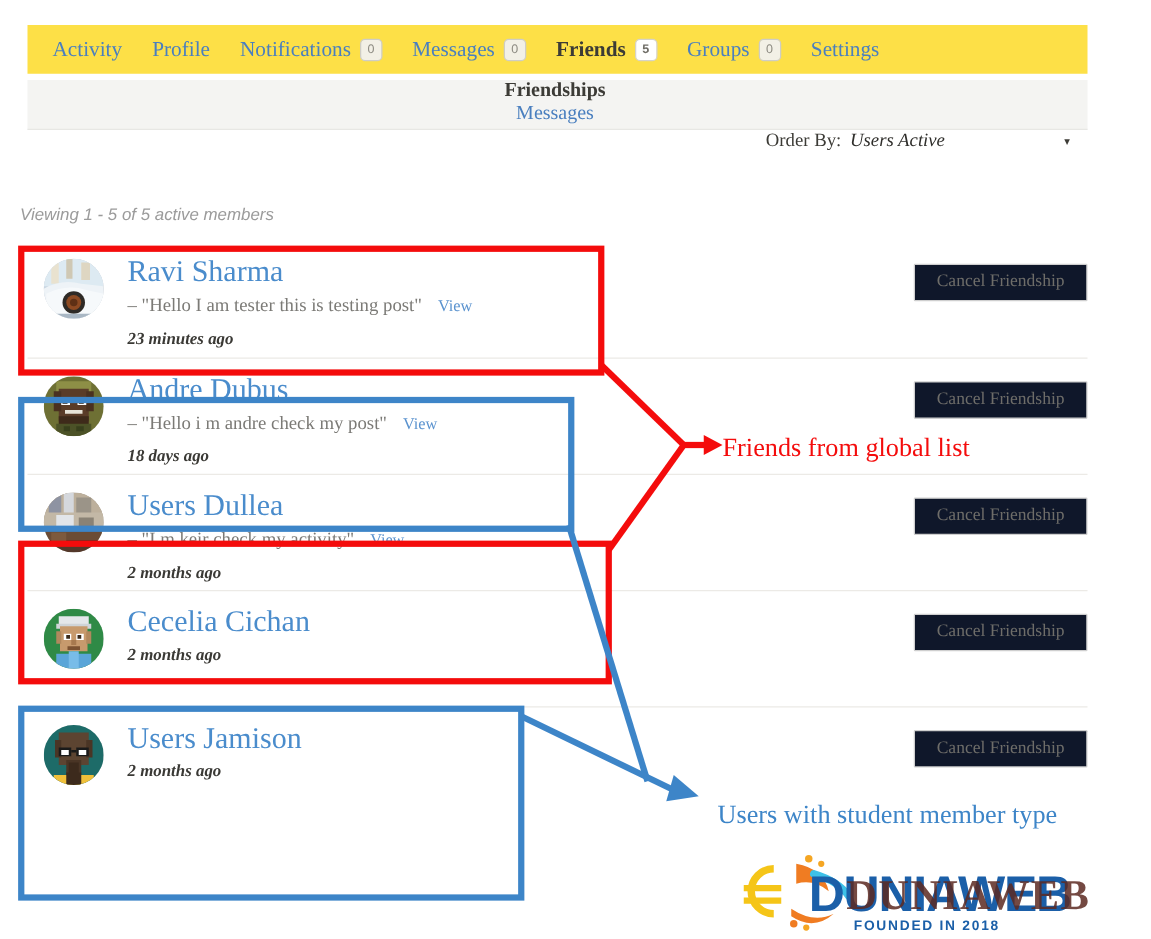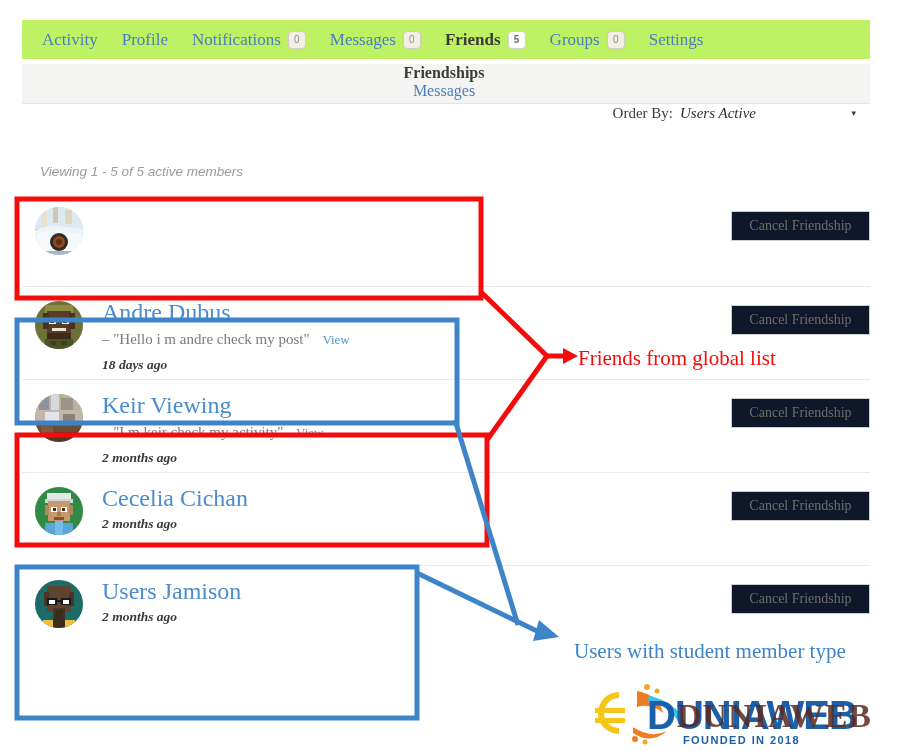--- a/index.html
+++ b/index.html
@@ -14,21 +14,21 @@
     height: 751px;
     overflow: hidden;
     background: #ffffff;
   }
 
   
   .primary-nav {
     position: absolute;
     left: 22px; top: 20px;
     width: 848px; height: 39px;
-    background: #bef264;
+    background: #fde047;
     display: flex;
     align-items: center;
     padding-left: 20px;
   }
   .nav-item {
     display: flex;
     align-items: center;
     color: #4a7fbf;
     font-size: 17px;
     margin-right: 24px;
@@ -114,21 +114,21 @@
   .orderby-caret {
     position: absolute;
     right: 14px;
     font-size: 9px;
     color: #3c3b36;
   }
 
   
   .viewing {
     position: absolute;
-    left: 40px; top: 164px;
+    left: 16px; top: 164px;
     font-style: italic;
     font-size: 13.5px;
     color: #9b9b9b;
     font-family: "Liberation Sans", sans-serif;
   }
 
   
   .member-list {
     position: absolute;
     left: 22px; top: 193px;
@@ -291,20 +291,28 @@
           <rect x="6" y="2" width="6" height="18" fill="#e9e2cf"></rect>
           <rect x="18" y="0" width="5" height="16" fill="#cfc8b4"></rect>
           <rect x="30" y="3" width="7" height="14" fill="#ded6c2"></rect>
           <path d="M0 24 Q14 16 30 20 L48 22 L48 48 L0 48 Z" fill="#eef3f7"></path>
           <path d="M2 28 Q18 20 34 25 L48 28 L48 44 L2 44 Z" fill="#f6f9fb"></path>
           <circle cx="24" cy="35" r="9" fill="#2e2a26"></circle>
           <circle cx="24" cy="35" r="6" fill="#8d4a22"></circle>
           <circle cx="24" cy="35" r="3" fill="#5e3015"></circle>
           <rect x="0" y="44" width="48" height="4" fill="#a9b7c4"></rect>
         </svg>
+      </div>
+      <div class="member-info">
+        <div class="member-name">Ravi Sharma</div>
+        <div class="member-excerpt">
+          <span>– "Hello I am tester this is testing post"</span>
+          <span class="view-link">View</span>
+        </div>
+        <div class="member-time">23 minutes ago</div>
       </div>
       <button class="cancel-btn">Cancel Friendship</button>
     </div>
 
     <div class="member-row">
       <div class="avatar">
         <svg width="48" height="48" viewBox="0 0 48 48">
           <rect width="48" height="48" fill="#6e7034"></rect>
           <rect x="10" y="4" width="28" height="10" fill="#8d8f46"></rect>
           <rect x="12" y="10" width="24" height="26" fill="#5a3c28"></rect>
@@ -342,21 +350,21 @@
           <rect x="26" y="4" width="12" height="14" fill="#9b9488"></rect>
           <rect x="0" y="16" width="48" height="14" fill="#c3b8a6"></rect>
           <rect x="10" y="18" width="14" height="12" fill="#e2e5e9"></rect>
           <rect x="28" y="20" width="12" height="10" fill="#8a8275"></rect>
           <rect x="0" y="30" width="48" height="10" fill="#6b4c35"></rect>
           <rect x="0" y="38" width="48" height="10" fill="#53382a"></rect>
           <rect x="6" y="32" width="12" height="8" fill="#7d5a3e"></rect>
         </svg>
       </div>
       <div class="member-info">
-        <div class="member-name">Keir Viewing</div>
+        <div class="member-name">Users Dullea</div>
         <div class="member-excerpt">
           <span>– "I m keir check my activity"</span>
           <span class="view-link">View</span>
         </div>
         <div class="member-time">2 months ago</div>
       </div>
       <button class="cancel-btn">Cancel Friendship</button>
     </div>
 
     <div class="member-row">

